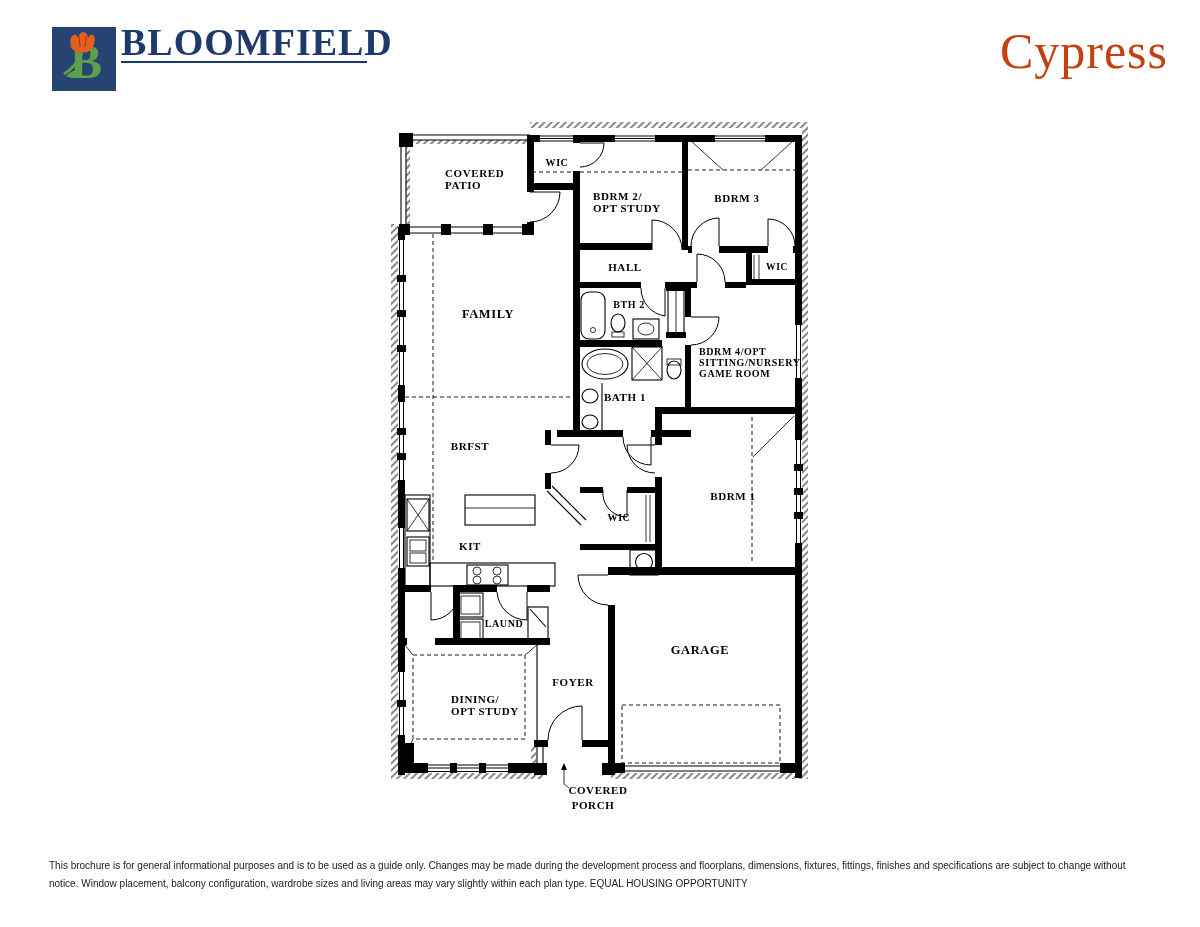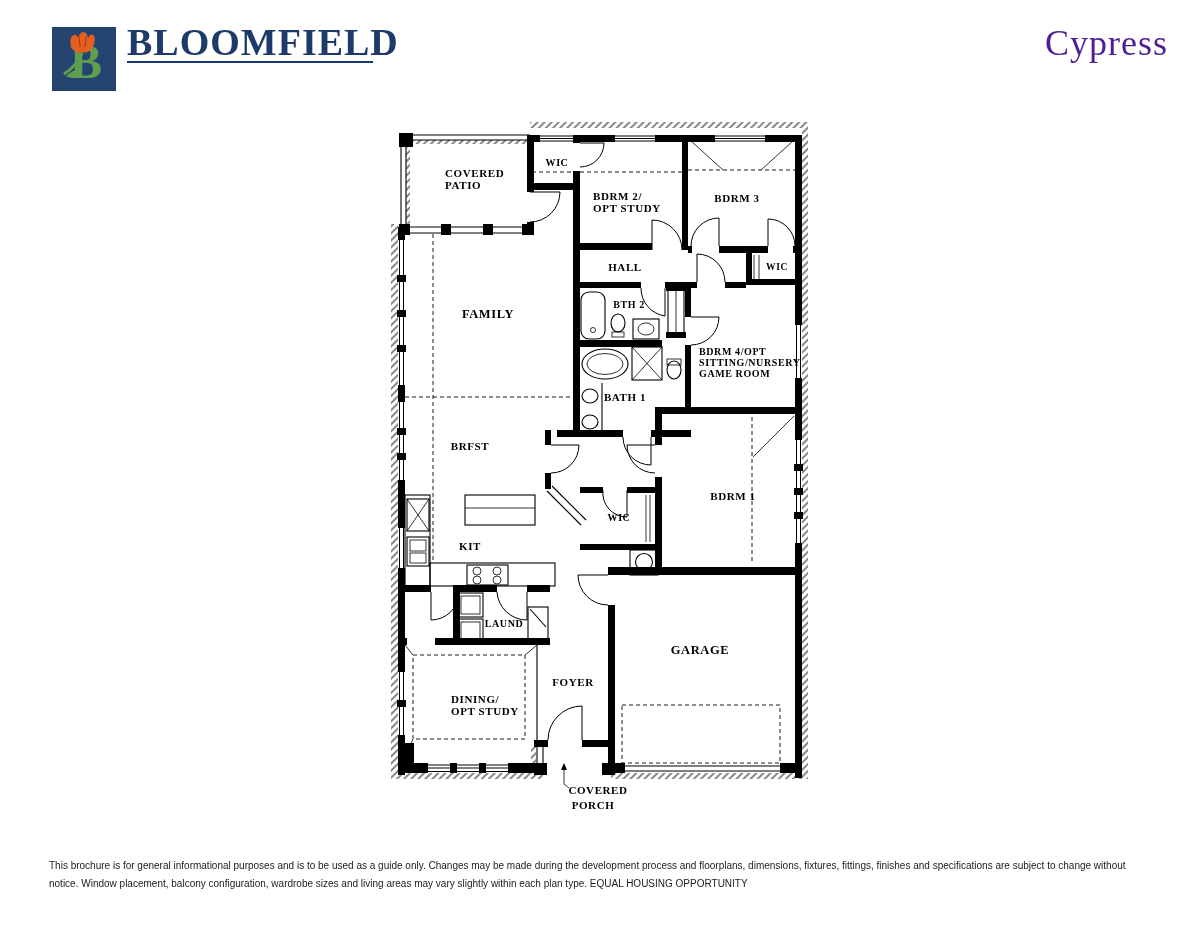--- a/index.html
+++ b/index.html
@@ -1,25 +1,25 @@
 <!DOCTYPE html>
 <html><head>
 <meta charset="utf-8">
 <style>
   html,body{margin:0;padding:0;background:#fff;}
   #page{position:relative;width:1200px;height:927px;background:#ffffff;overflow:hidden;
         font-family:"Liberation Sans",sans-serif;}
   
   #logo{position:absolute;left:52px;top:27px;width:64px;height:64px;}
-  #brand{position:absolute;left:121px;top:24px;color:#1d3a6b;margin-left:6px;}
+  #brand{position:absolute;left:121px;top:24px;color:#1d3a6b;}
   .brand-line{font-family:"Liberation Serif",serif;font-weight:bold;font-size:38px;
               line-height:36px;letter-spacing:1px;color:#1d3a6b;}
   #brand-rule{width:246px;border:none;border-top:2px solid #1d3a6b;margin:1px 0 0 0;}
   #plan-name{position:absolute;right:32px;top:22px;font-family:"Liberation Serif",serif;
-             font-size:36px;letter-spacing:1px;color:#4c1d95;}
+             font-size:50px;letter-spacing:1px;color:#c2410c;}
   
   #plan{position:absolute;left:389px;top:121px;}
   .w{fill:#000;}
   .thin{fill:none;stroke:#000;stroke-width:1.1;}
   .thin2{fill:none;stroke:#000;stroke-width:0.8;}
   .door{fill:none;stroke:#000;stroke-width:1;}
   .dash{fill:none;stroke:#000;stroke-width:0.9;stroke-dasharray:4 3;}
   .winline{stroke:#000;stroke-width:1;}
   .lbl{font-family:"Liberation Serif",serif;font-weight:bold;fill:#000;letter-spacing:0.6px;}
   .fs9{font-size:9.5px;}.fs10{font-size:10px;}.fs11{font-size:11px;}.fs12{font-size:12.5px;}

